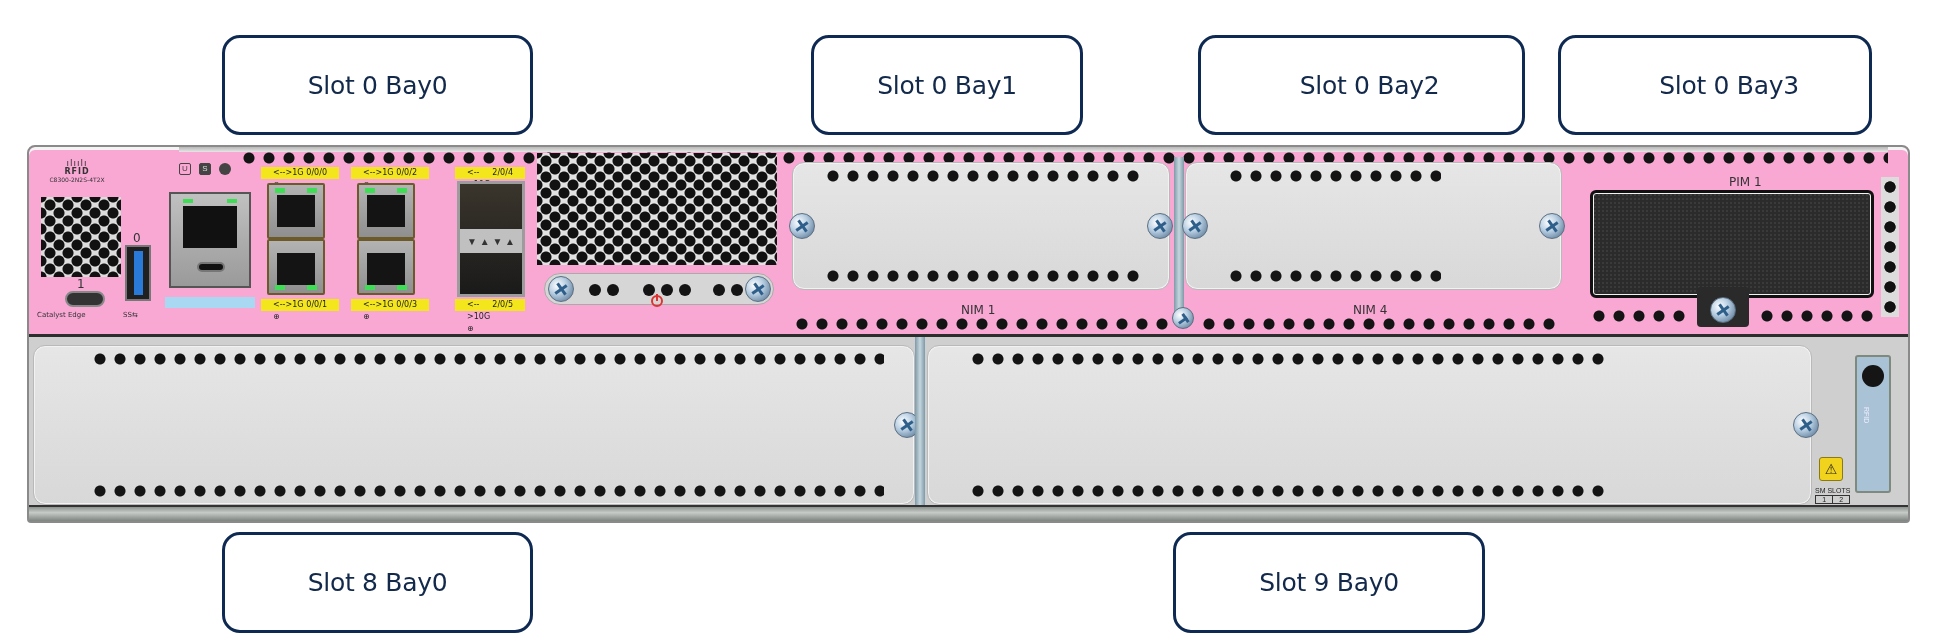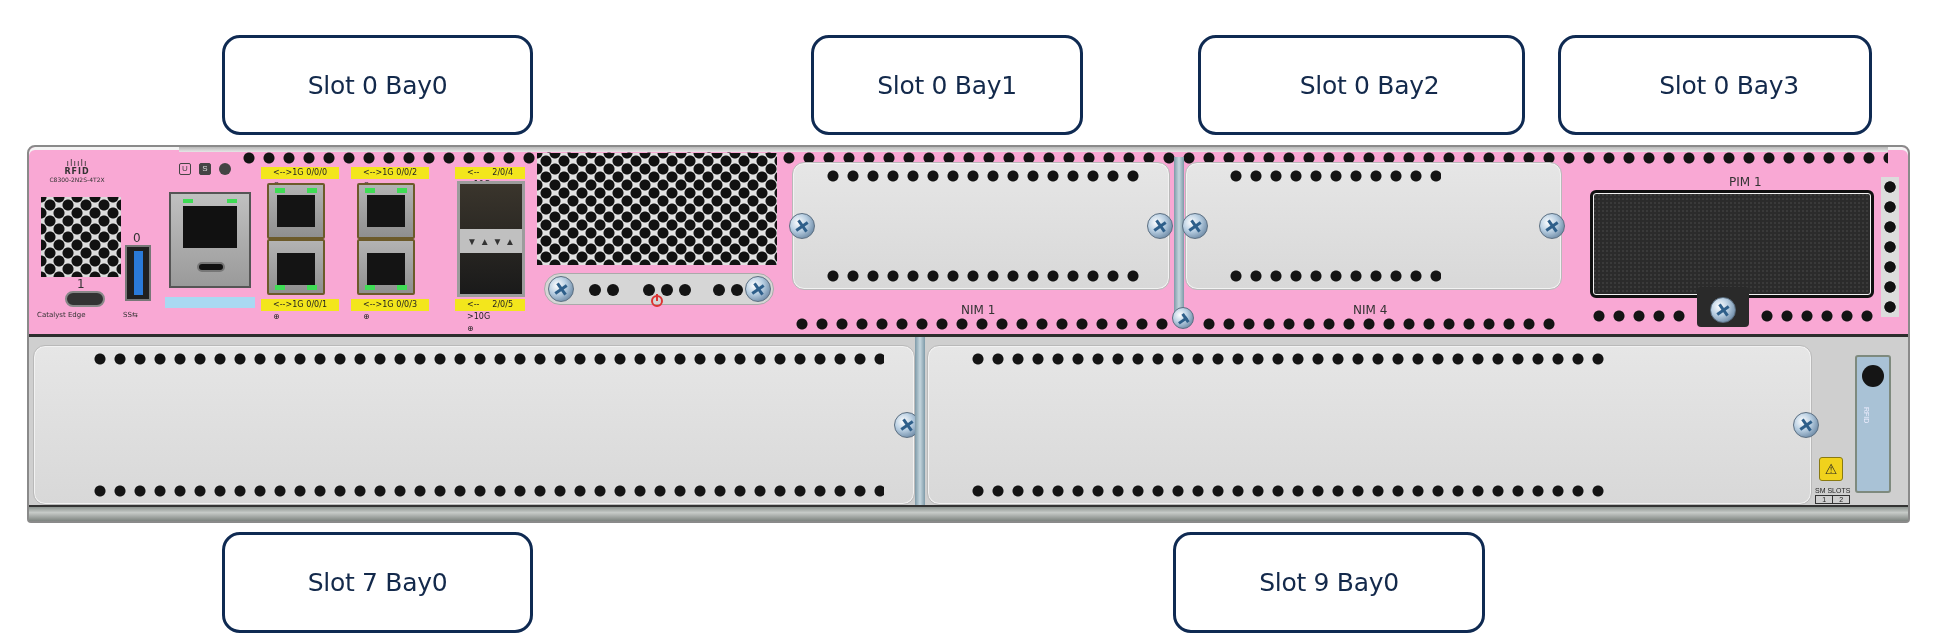--- a/index.html
+++ b/index.html
@@ -125,21 +125,21 @@
 <div class="callout" style="left:811px; top:35px; width:272px; height:100px;">
   <span>Slot 0 Bay1</span>
 </div>
 <div class="callout" style="left:1198px; top:35px; width:327px; height:100px;padding-left:16px;">
   <span>Slot 0 Bay2</span>
 </div>
 <div class="callout" style="left:1558px; top:35px; width:314px; height:100px;padding-left:28px;">
   <span>Slot 0 Bay3</span>
 </div>
 <div class="callout" style="left:222px; top:532px; width:311px; height:101px;">
-  <span>Slot 7 Bay0</span>
+  <span>Slot 8 Bay0</span>
 </div>
 <div class="callout" style="left:1173px; top:532px; width:312px; height:101px;">
   <span>Slot 9 Bay0</span>
 </div>
 
 <div class="chassis">
   <div class="rail-top"></div>
 
   <div class="upper">
 

